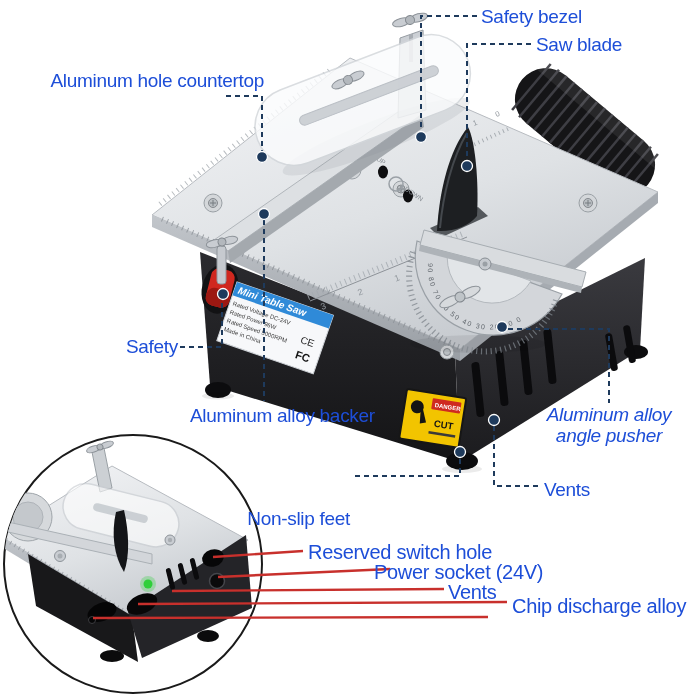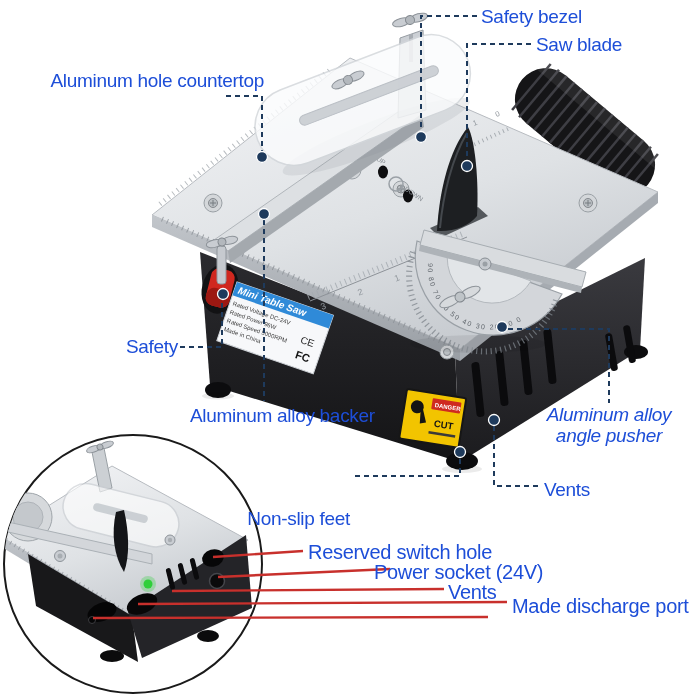--- a/index.html
+++ b/index.html
@@ -319,15 +319,15 @@
 <div class="lbl" style="left:536px;top:34px;">Saw blade</div>
 <div class="lbl" style="right:522px;top:336px;">Safety</div>
 <div class="lbl" style="left:190px;top:405px;">Aluminum alloy backer</div>
 <div class="lbl" style="right:350px;top:464px;margin-top:44px;">Non-slip feet</div>
 <div class="lbl" style="left:544px;top:479px;">Vents</div>
 <div class="lbl center" style="left:539px;top:404px;width:140px;font-style:italic;">Aluminum alloy angle pusher</div>
 
 <div class="lbl small" style="left:308px;top:541px;">Reserved switch hole</div>
 <div class="lbl small" style="left:358px;top:561px;margin-left:16px;">Power socket (24V)</div>
 <div class="lbl small" style="left:448px;top:581px;">Vents</div>
-<div class="lbl small" style="left:512px;top:595px;">Made discharge port</div>
+<div class="lbl small" style="left:512px;top:595px;">Chip discharge alloy</div>
 
 </div>
 
 </body></html>

